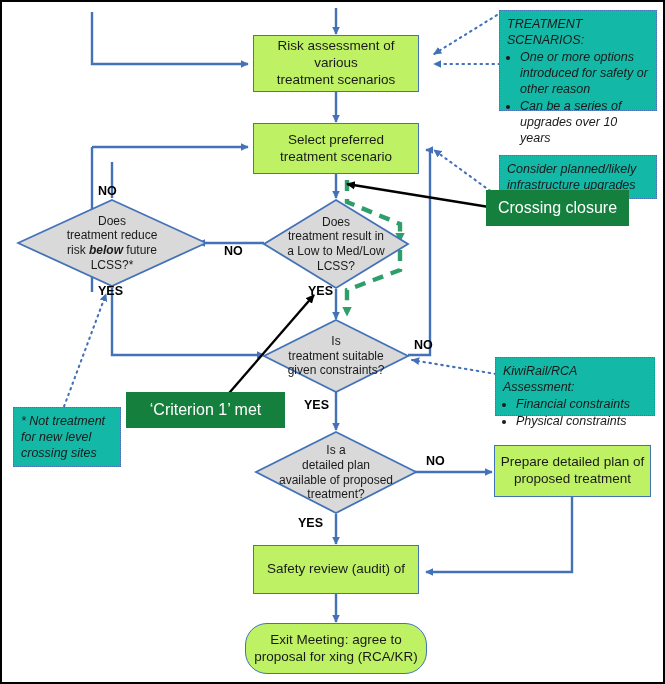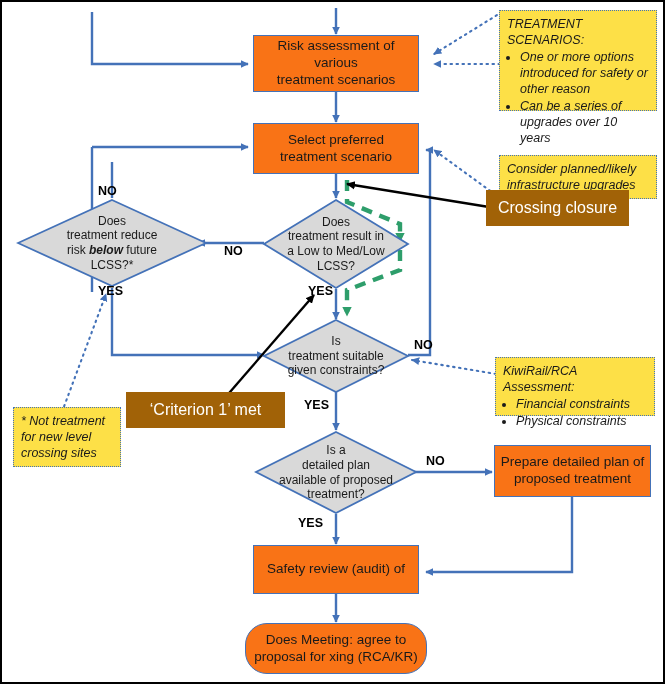--- a/index.html
+++ b/index.html
@@ -1,34 +1,34 @@
 <!DOCTYPE html>
 <html><head>
 <meta charset="utf-8">
 <style>
   html,body{margin:0;padding:0;background:#ffffff;}
   body{font-family:"Liberation Sans",sans-serif;}
   #page{position:relative;width:665px;height:684px;background:#ffffff;
         border:2px solid #000000;box-sizing:border-box;overflow:hidden;}
   svg#wires{position:absolute;left:0;top:0;width:665px;height:684px;}
-  .node{position:absolute;box-sizing:border-box;background:#f97316;
+  .node{position:absolute;box-sizing:border-box;background:#bef264;
         border:1.5px solid #4472b8;display:flex;align-items:center;
         justify-content:center;text-align:center;color:#1a1a1a;
         font-size:13.5px;line-height:1.25;padding:2px 4px;}
   .node.terminator{border-radius:22px;}
   .diamond-wrap{position:absolute;}
   .diamond-wrap .dtext{position:absolute;left:0;top:0;width:100%;height:100%;
         display:flex;align-items:center;justify-content:center;text-align:center;
         font-size:12px;line-height:1.22;color:#1a1a1a;pointer-events:none;}
-  .note{position:absolute;box-sizing:border-box;background:#fde047;
+  .note{position:absolute;box-sizing:border-box;background:#14b8a6;
         border:1.5px dotted #4472b8;font-style:italic;font-size:12.5px;
         line-height:1.28;color:#1a1a1a;padding:5px 7px;}
   .note ul{margin:1px 0 0 0;padding-left:13px;}
   .note li{margin:0 0 1px 0;}
-  .callout{position:absolute;background:#a16207;color:#ffffff;
+  .callout{position:absolute;background:#15803d;color:#ffffff;
            font-size:16px;line-height:1.1;display:flex;align-items:center;
            justify-content:center;padding:4px 10px;box-sizing:border-box;}
   .edge-label{position:absolute;font-size:12.5px;font-weight:bold;color:#000;}
   b{font-weight:normal;}
   i.it{font-weight:bold;margin-top:9px;}
 </style>
 </head>
 <body>
 
 <div id="page">
@@ -125,21 +125,21 @@
   </div>
 
   <div class="node" style="left:251px;top:543px;width:166px;height:49px;">
     <span>
       <span>Safety review (audit) of</span><br>
     </span>
   </div>
 
   <div class="node terminator" style="left:243px;top:621px;width:182px;height:51px;">
     <span>
-      <b>Does Meeting</b><span>: agree to</span><br>
+      <b>Exit Meeting</b><span>: agree to</span><br>
       <span>proposal for xing (RCA/KR)</span>
     </span>
   </div>
 
   <div class="diamond-wrap" style="left:14px;top:196px;width:192px;height:90px;">
     <svg width="192" height="90" viewBox="0 0 192 90">
       <polygon points="96,2 190,45 96,88 2,45" fill="#d9d9d9" stroke="#4472b8" stroke-width="1.8"></polygon>
     </svg>
     <div class="dtext">
       <span>

